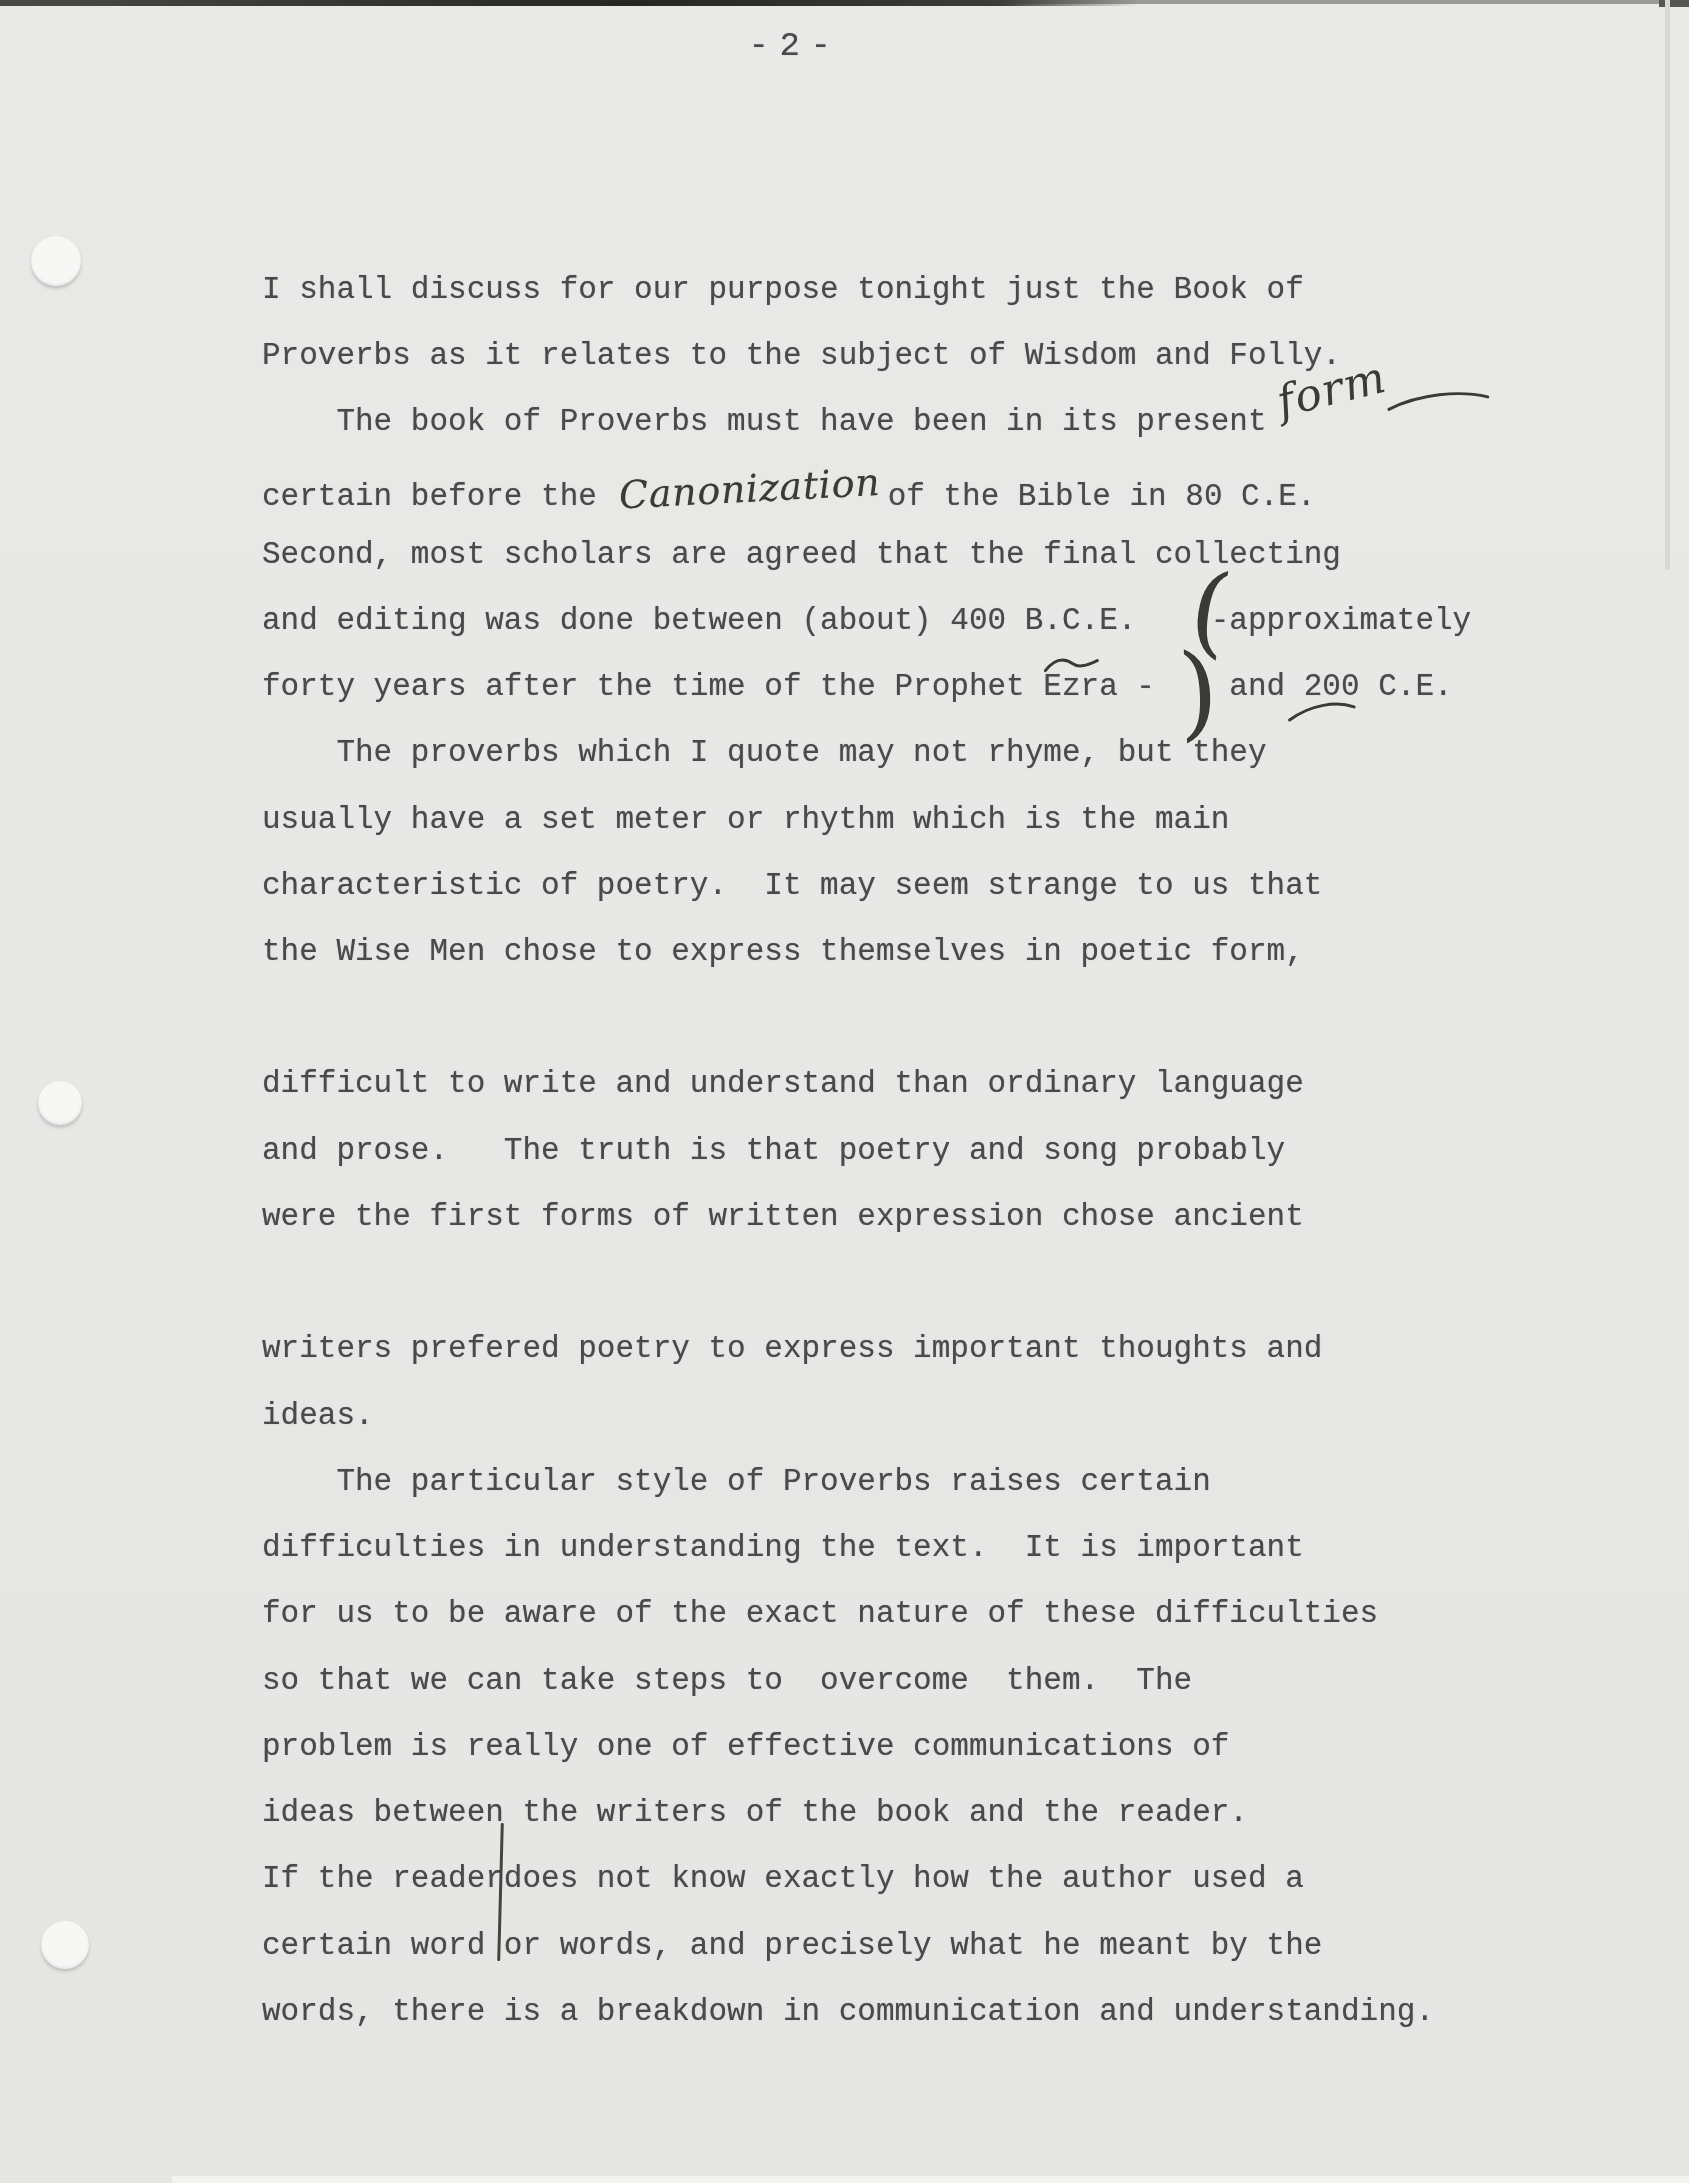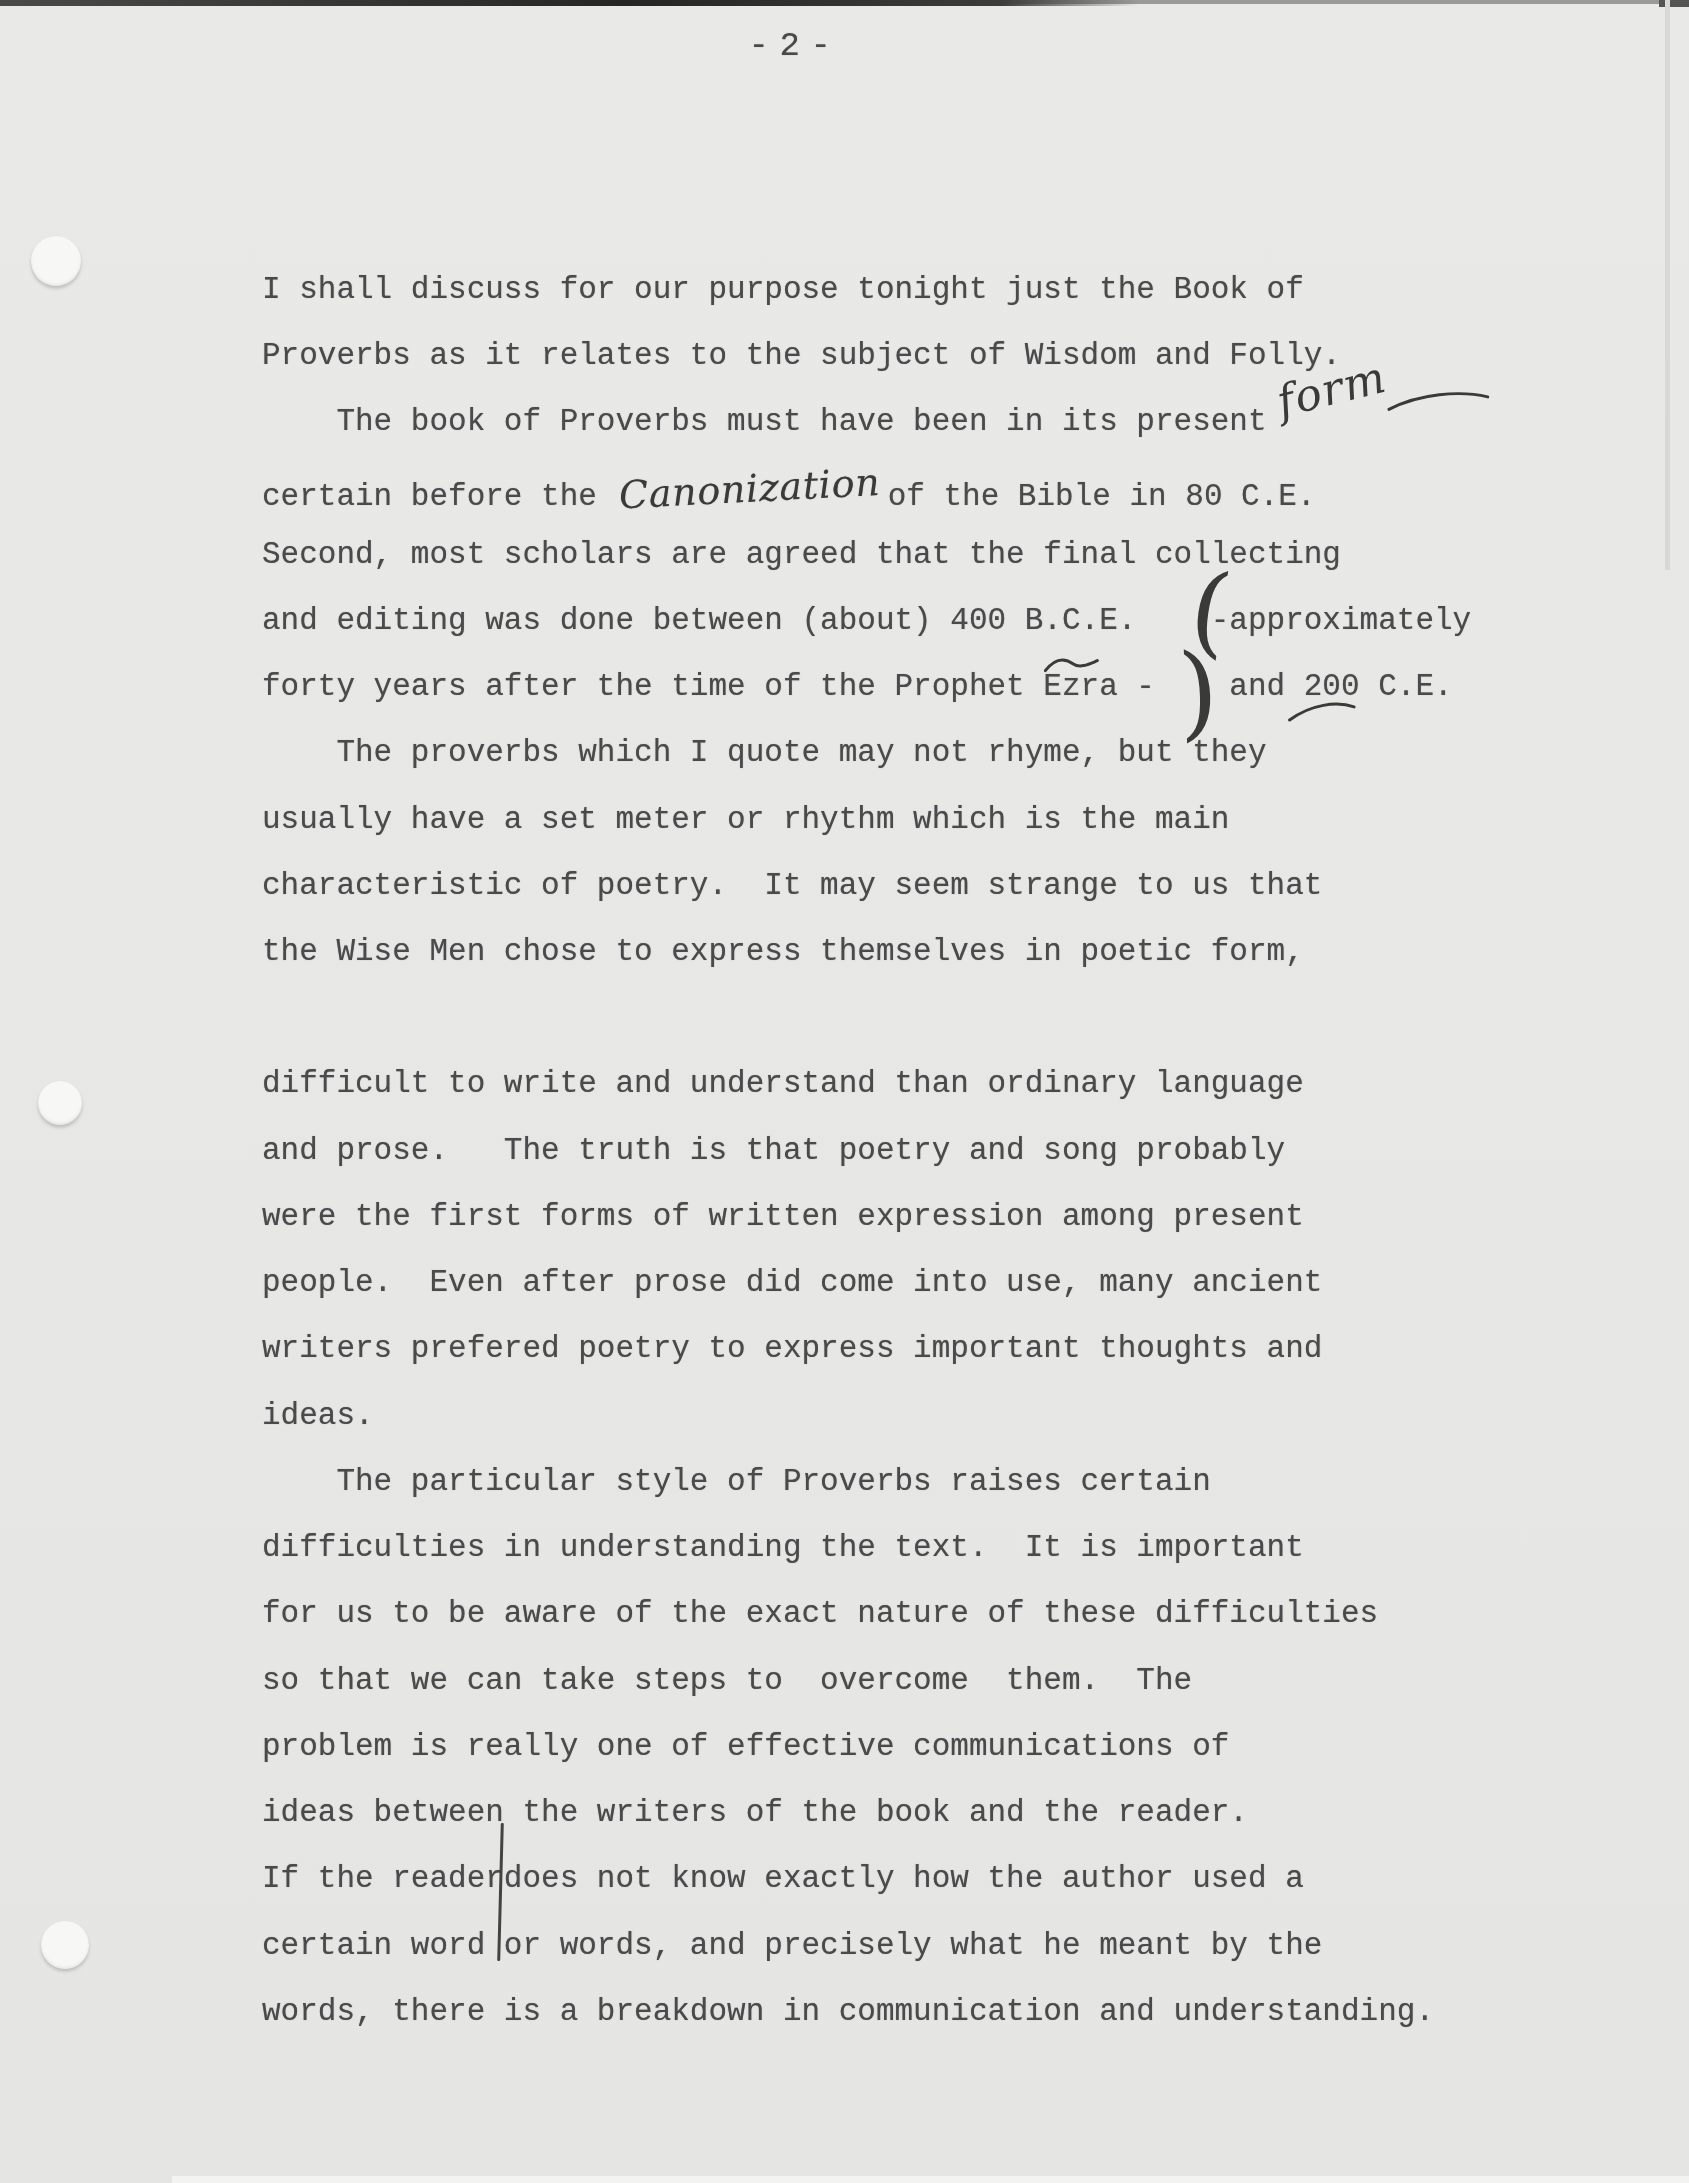--- a/index.html
+++ b/index.html
@@ -81,22 +81,21 @@
   <div class="tline" style="top:470px"><span>certain before the </span><span class="hw-inline">Canonization</span><span>of the Bible in 80 C.E.</span></div>
   <div class="tline" style="top:537px">Second, most scholars are agreed that the final collecting</div>
   <div class="tline" style="top:603px">and editing was done between (about) 400 B.C.E.    -approximately</div>
   <div class="tline" style="top:669px">forty years after the time of the Prophet Ezra -    and 200 C.E.</div>
   <div class="tline" style="top:735px">    The proverbs which I quote may not rhyme, but they</div>
   <div class="tline" style="top:802px">usually have a set meter or rhythm which is the main</div>
   <div class="tline" style="top:868px">characteristic of poetry.  It may seem strange to us that</div>
   <div class="tline" style="top:934px">the Wise Men chose to express themselves in poetic form,</div>
   <div class="tline" style="top:1066px">difficult to write and understand than ordinary language</div>
   <div class="tline" style="top:1133px">and prose.   The truth is that poetry and song probably</div>
-  <div class="tline" style="top:1199px">were the first forms of written expression among present</div>
-  <div class="tline" style="top:1265px">people.  Even after prose did come into use, many ancient</div>
+  <div class="tline" style="top:1199px">were the first forms of written expression chose ancient</div>
   <div class="tline" style="top:1331px">writers prefered poetry to express important thoughts and</div>
   <div class="tline" style="top:1398px">ideas.</div>
   <div class="tline" style="top:1464px">    The particular style of Proverbs raises certain</div>
   <div class="tline" style="top:1530px">difficulties in understanding the text.  It is important</div>
   <div class="tline" style="top:1596px">for us to be aware of the exact nature of these difficulties</div>
   <div class="tline" style="top:1663px">so that we can take steps to  overcome  them.  The</div>
   <div class="tline" style="top:1729px">problem is really one of effective communications of</div>
   <div class="tline" style="top:1861px">If the readerdoes not know exactly how the author used a</div>
   <div class="tline" style="top:1795px">ideas between the writers of the book and the reader.</div>
   <div class="tline" style="top:1928px">certain word or words, and precisely what he meant by the</div>

